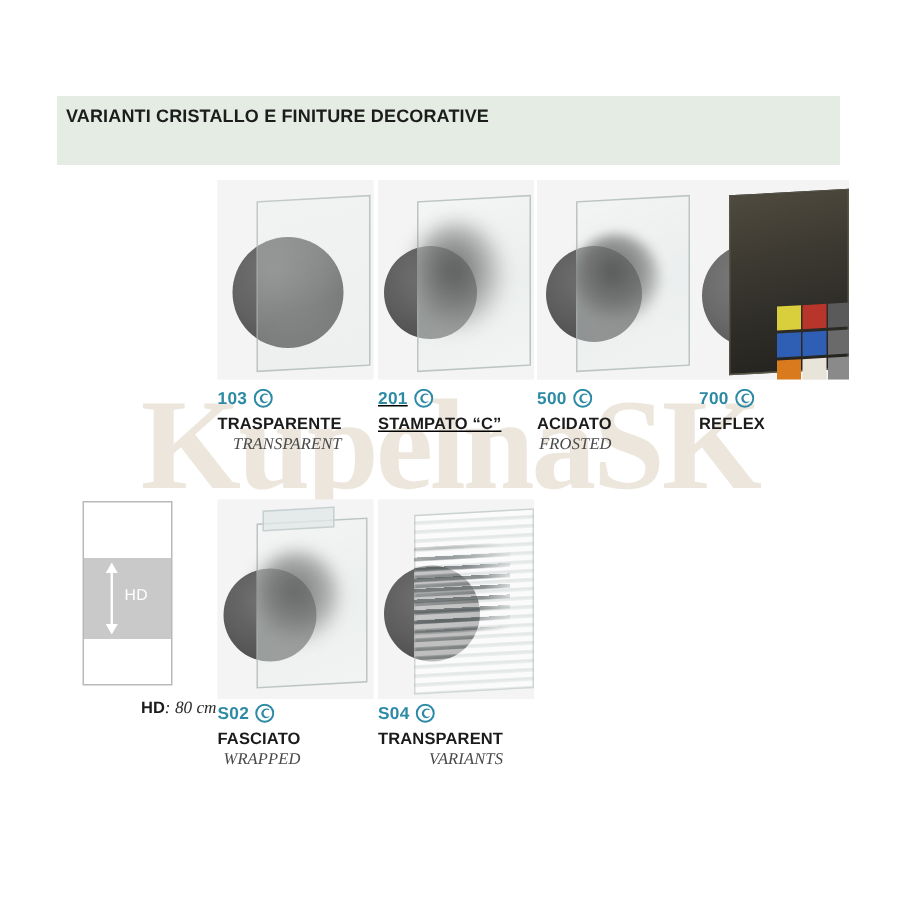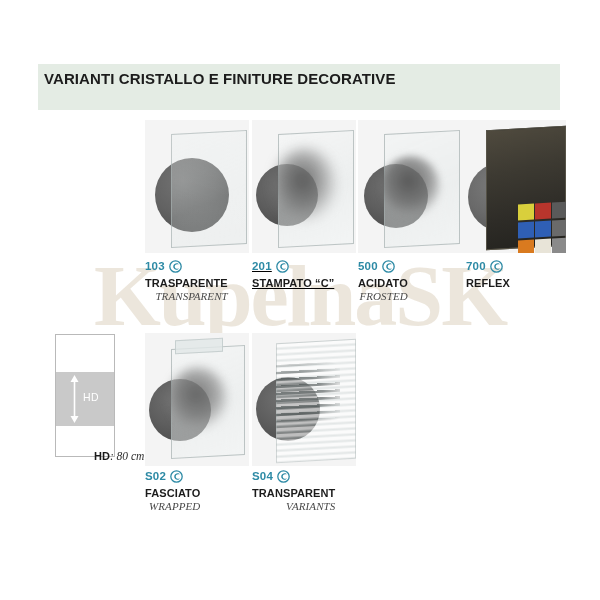--- a/index.html
+++ b/index.html
@@ -29,21 +29,21 @@
 
   
   #header-band{
     position:absolute;
     left:38px;top:64px;width:522px;height:46px;
     background:#e4ece4;
     z-index:2;
   }
   #header-band .ttl{
     position:absolute;left:6px;top:6px;
-    font-size:15px;font-weight:bold;color:#1c1c1c;
+    font-size:12px;font-weight:bold;color:#1c1c1c;
     letter-spacing:.1px;
   }
   #header-band .sub{
     position:absolute;left:6px;top:22px;
     font-family:"Liberation Serif", serif;
     font-size:11.5px;font-style:italic;color:#3d3d3d;
     letter-spacing:.1px;
   }
 
   
@@ -192,21 +192,21 @@
     position:absolute;left:0;top:37px;width:100%;height:54px;background:#c9c9c9;
   }
   #hd-diagram .hd-arrow{
     position:absolute;left:14px;top:40px;width:9px;height:48px;
   }
   #hd-diagram .hd-text{
     position:absolute;left:27px;top:56px;
     font-size:10.5px;color:#ffffff;font-weight:normal;letter-spacing:.3px;
   }
   #hd-caption{
-    position:absolute;left:55px;top:450px;z-index:5;
+    position:absolute;left:55px;top:466px;z-index:5;
     font-size:11px;color:#1b1b1b;white-space:nowrap;padding-left:39px;
   }
   #hd-caption b{font-weight:bold;}
   #hd-caption i{
     font-family:"Liberation Serif", serif;font-style:italic;color:#2c2c2c;font-size:11.5px;
   }
 </style>
 </head>
 <body>
 

